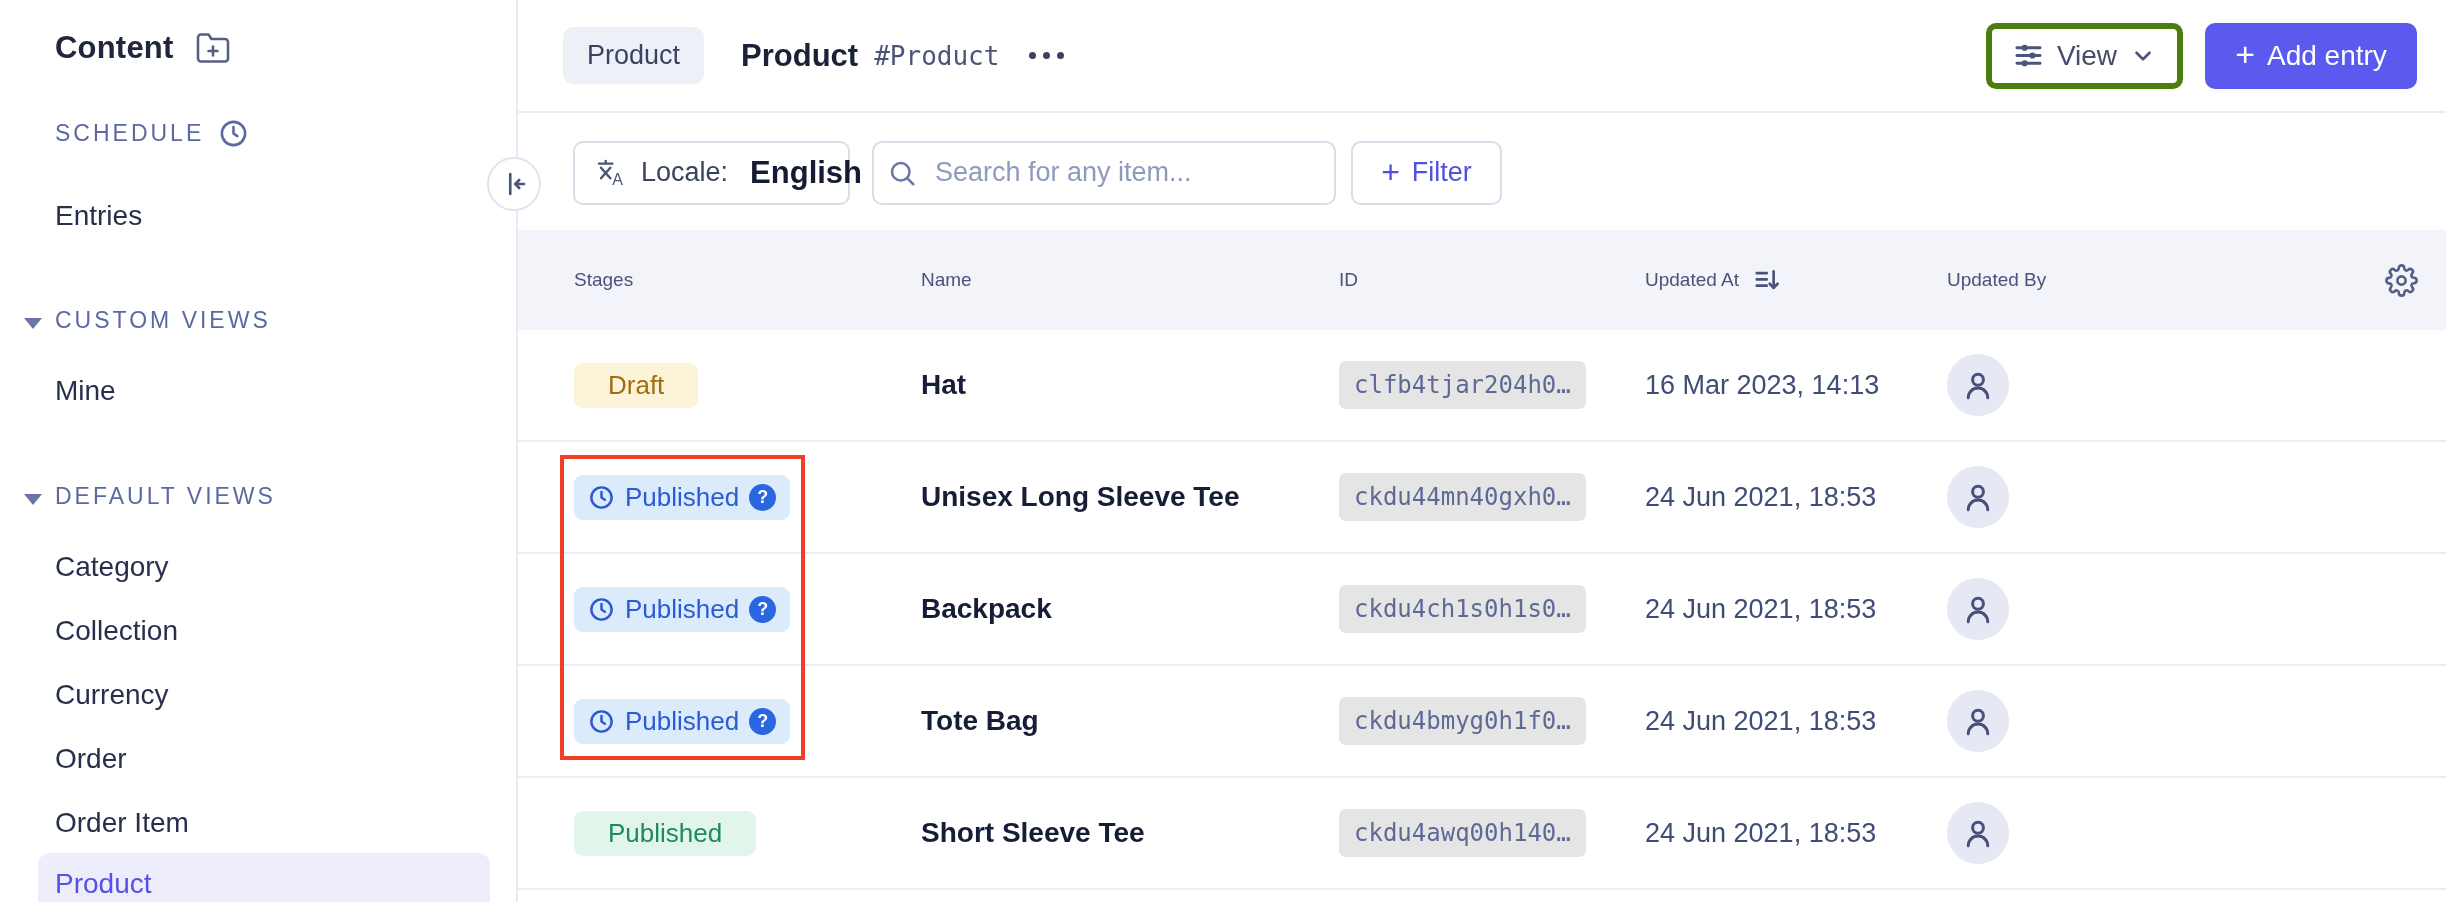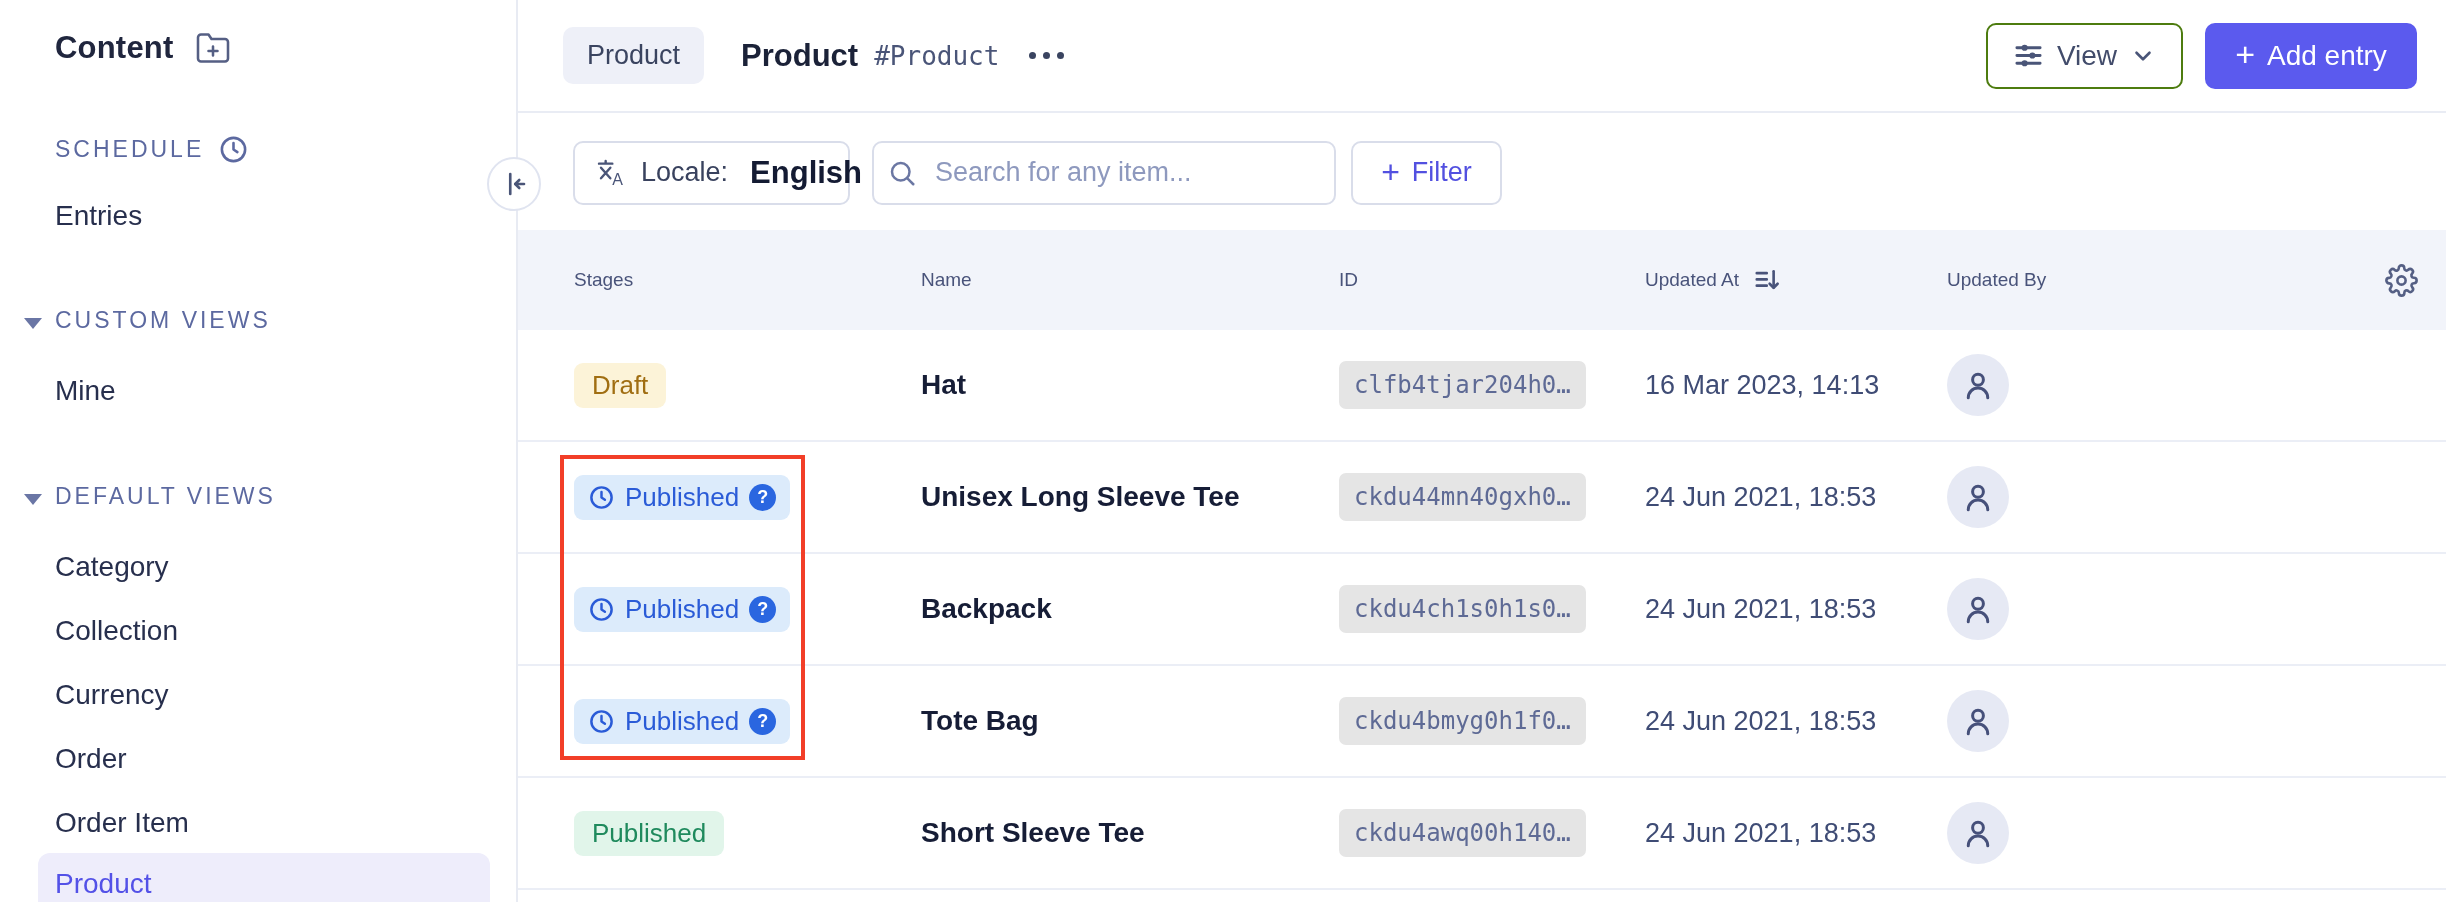--- a/index.html
+++ b/index.html
@@ -21,21 +21,21 @@
   
   .topbar{position:absolute;left:518px;top:0;width:1928px;height:113px;border-bottom:2px solid #E9ECF4;
           display:flex;align-items:center;padding-left:45px;box-sizing:border-box;background:#fff;}
   .crumb-badge{height:57px;line-height:57px;padding:0 24px;background:#EEF0F8;border-radius:10px;
                font-size:27px;color:#3A4460;}
   .page-title{margin-left:37px;font-size:31px;font-weight:700;color:#1B2238;}
   .model-tag{margin-left:16px;font-size:26px;color:#4A5578;font-family:"DejaVu Sans Mono","Liberation Mono",monospace;}
   .dots-menu{margin-left:28px;display:flex;gap:7px;cursor:pointer;padding:10px 2px;}
   .dots-menu i{width:7px;height:7px;border-radius:50%;background:#3A4460;}
   .topbar-right{margin-left:auto;display:flex;align-items:center;gap:22px;padding-right:29px;}
-  .view-btn{width:197px;height:66px;border:2px solid #4d7c0f;border-radius:10px;background:#fff;
+  .view-btn{width:197px;height:66px;border:6px solid #4d7c0f;border-radius:10px;background:#fff;
             display:flex;align-items:center;justify-content:center;gap:13px;font-size:28px;color:#424C6B;cursor:pointer;}
   .add-btn{width:212px;height:66px;border-radius:10px;background:#5B5AEE;color:#fff;border:none;
            display:flex;align-items:center;justify-content:center;gap:12px;font-size:28px;cursor:pointer;}
   .add-btn .plus{font-size:34px;font-weight:400;line-height:1;margin-top:-3px;}
 
   
   .toolbar{position:absolute;left:518px;top:115px;width:1928px;height:115px;display:flex;align-items:center;
            padding-left:55px;box-sizing:border-box;background:#fff;}
   .collapse-btn{position:absolute;left:487px;top:157px;width:54px;height:54px;border-radius:50%;
                 background:#fff;border:2px solid #E0E4F0;display:flex;align-items:center;justify-content:center;
@@ -58,21 +58,21 @@
   .tgrid{display:grid;grid-template-columns:347px 418px 306px 302px 384px 1fr;align-items:center;
          padding-left:56px;box-sizing:border-box;}
   .thead{position:absolute;left:518px;top:230px;width:1928px;height:100px;background:#F2F4FA;}
   .thead .hcell{font-size:19px;color:#49537A;display:flex;align-items:center;gap:14px;}
   .thead .hcell-last{justify-content:flex-end;padding-right:28px;}
   .tbody{position:absolute;left:518px;top:330px;width:1928px;}
   .trow{height:112px;border-bottom:2px solid #EBEEF6;background:#fff;cursor:pointer;}
   .cell{display:flex;align-items:center;}
   .cell-name{font-size:28px;font-weight:600;color:#161D36;}
   .cell-date{font-size:27px;color:#3F4C75;}
-  .badge{display:inline-flex;align-items:center;gap:10px;height:45px;padding:0 18px;border-radius:9px;font-size:26px;}
+  .badge{display:inline-flex;align-items:center;gap:10px;height:45px;padding:0 34px;border-radius:9px;font-size:26px;}
   .badge-draft{background:#FCF3D8;color:#A06E12;}
   .badge-pubq{background:#DCEBFB;color:#2A5BD7;padding:0 14px;}
   .badge-pub{background:#E1F5EA;color:#1F8A5D;}
   .help-circle{width:27px;height:27px;border-radius:50%;background:#2A66E0;color:#fff;display:flex;
                align-items:center;justify-content:center;font-size:18px;font-weight:700;}
   .help-circle::after{content:"?";}
   .id-chip{font-family:"DejaVu Sans Mono","Liberation Mono",monospace;font-size:24px;color:#5E6A95;
            background:#e5e5e5;border-radius:7px;padding:10px 15px;white-space:nowrap;}
   .avatar{width:62px;height:62px;border-radius:50%;background:#E6E9F4;display:flex;align-items:center;justify-content:center;}
 
@@ -87,21 +87,21 @@
   <div class="sb-title">
     <span class="sb-title-text">Content</span>
     <span>
       <svg width="36" height="36" viewBox="0 0 24 24" fill="none" stroke="#555F84" stroke-width="1.7" stroke-linecap="round" stroke-linejoin="round">
         <path d="M22 19a2 2 0 0 1-2 2H4a2 2 0 0 1-2-2V5a2 2 0 0 1 2-2h5l2 3h9a2 2 0 0 1 2 2z"></path>
         <path d="M12 11v6M9 14h6"></path>
       </svg>
     </span>
   </div>
 
-  <div class="sb-section" style="top:134px;">
+  <div class="sb-section" style="top:118px;">
     <span>SCHEDULE</span>
     <span>
       <svg width="31" height="31" viewBox="0 0 24 24" fill="none" stroke="#5C69A0" stroke-width="2" stroke-linecap="round" stroke-linejoin="round">
         <circle cx="12" cy="12" r="9"></circle>
           <path d="M12 7v5l3 2"></path>
       </svg>
     </span>
   </div>
   <div class="sb-item" style="top:200px;">Entries</div>
 

